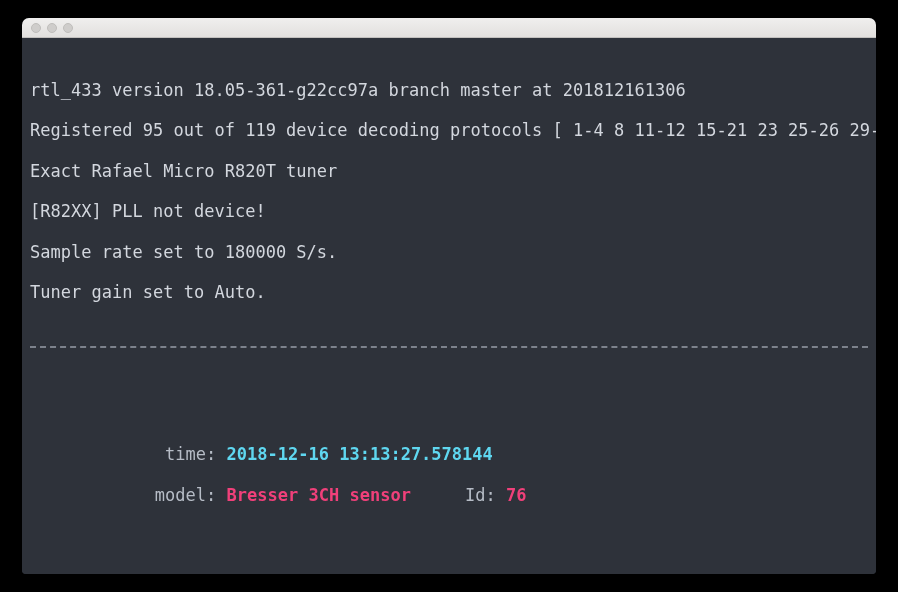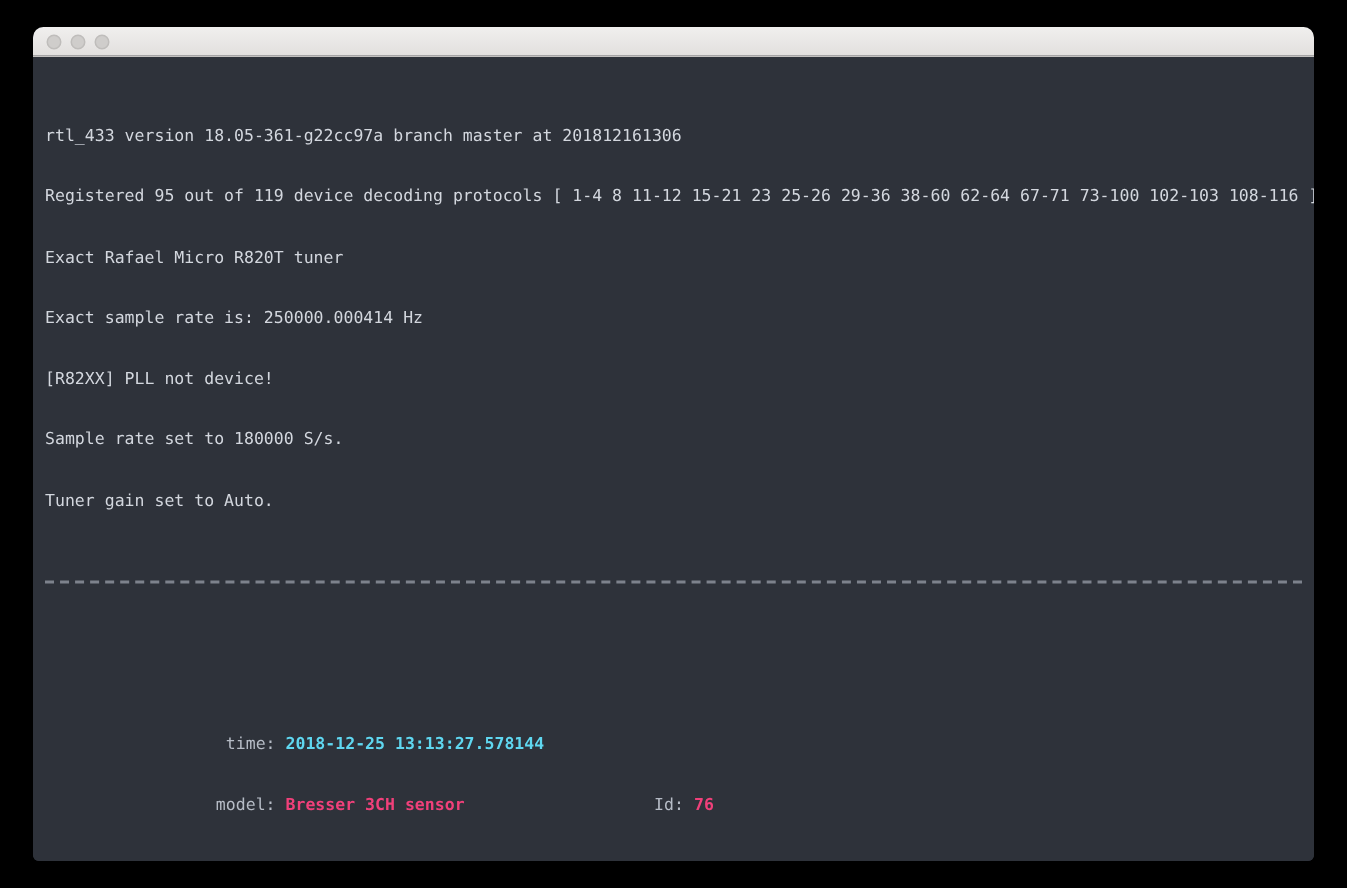--- a/index.html
+++ b/index.html
@@ -43,21 +43,21 @@
     border: 1px solid #bfbdbb;
     margin-right: 6px;
     box-sizing: border-box;
   }
 
   #terminal {
     background: #2e323a;
     height: 536px;
     padding: 5px 0 0 8px;
     box-sizing: border-box;
-    font-size: 11px;
+    font-size: 17px;
     line-height: 13.52px;
     white-space: pre;
     letter-spacing: 0.01px;
   }
 
   .line { height: 13.52px; }
 
   
   .hdr    { color: #d3d7de; }
   .key    { color: #b6bcc6; }
@@ -93,31 +93,30 @@
     <span class="dot"></span>
     <span class="dot"></span>
     <span class="dot"></span>
   </div>
 
   <div id="terminal">
 
     <div class="line hdr">rtl_433 version 18.05-361-g22cc97a branch master at 201812161306</div>
     <div class="line hdr">Registered 95 out of 119 device decoding protocols [ 1-4 8 11-12 15-21 23 25-26 29-36 38-60 62-64 67-71 73-100 102-103 108-116 ]</div>
     <div class="line hdr">Exact Rafael Micro R820T tuner</div>
-    <div class="line hdr">Exact sample rate is: 250000.000414 Hz</div>
     <div class="line hdr">[R82XX] PLL not device!</div>
     <div class="line hdr">Sample rate set to 180000 S/s.</div>
     <div class="line hdr">Tuner gain set to Auto.</div>
 
     <div class="sep"></div>
 
     
     <div>
       <span class="rec-line">
-        <span class="c-label key">time</span><span class="colon">:</span> <span class="time">2018-12-25 13:13:27.578144</span>
+        <span class="c-label key">time</span><span class="colon">:</span> <span class="time">2018-12-16 13:13:27.578144</span>
       </span>
       <span class="rec-line">
         <span class="c-label key">model</span><span class="colon">:</span> <span class="model c-right">Bresser 3CH sensor</span><span class="c-label key">Id</span><span class="colon">:</span> <span class="pink">76</span>
       </span>
       
       
       
     </div>
 
     

